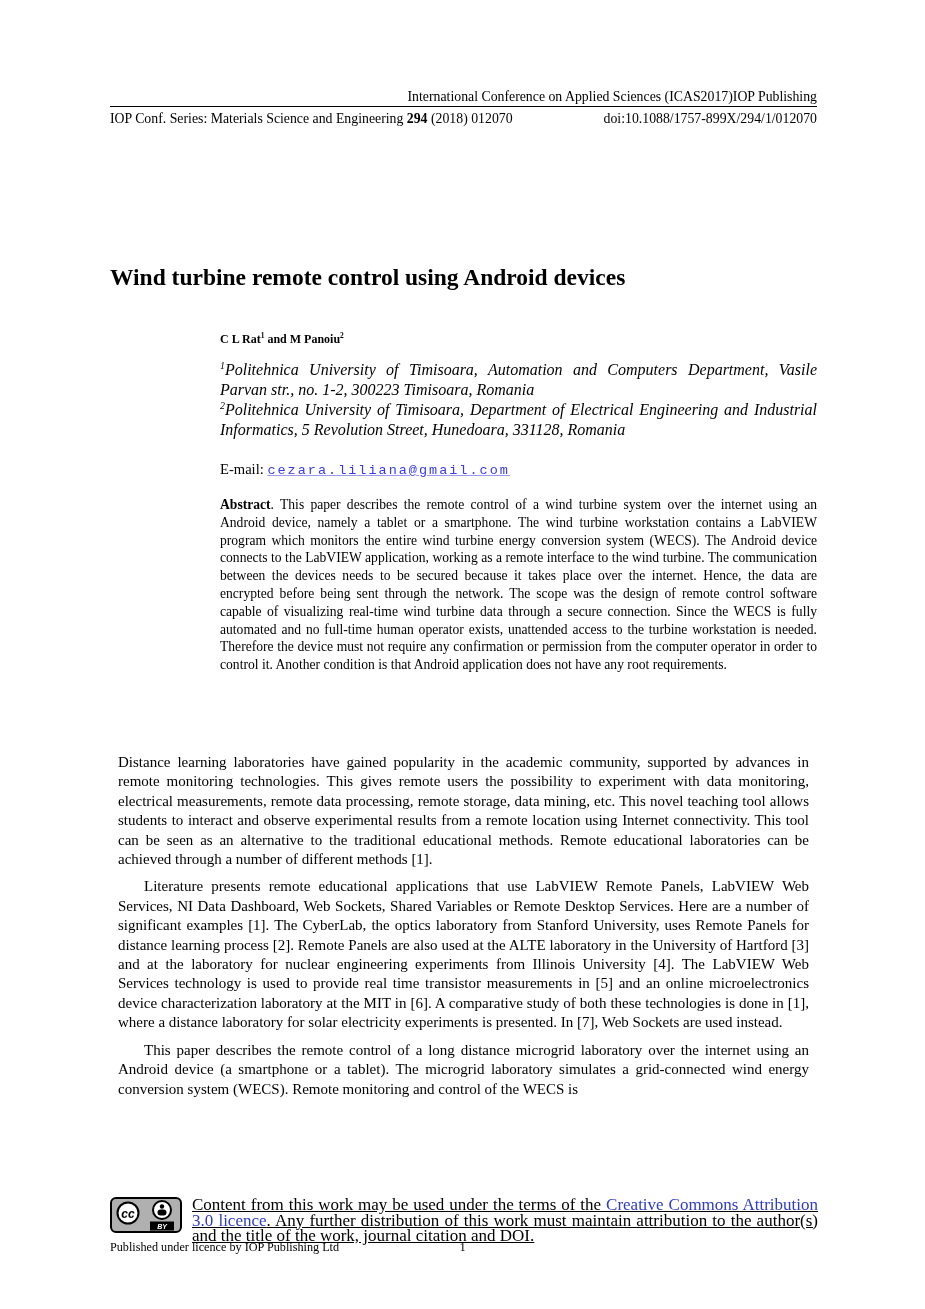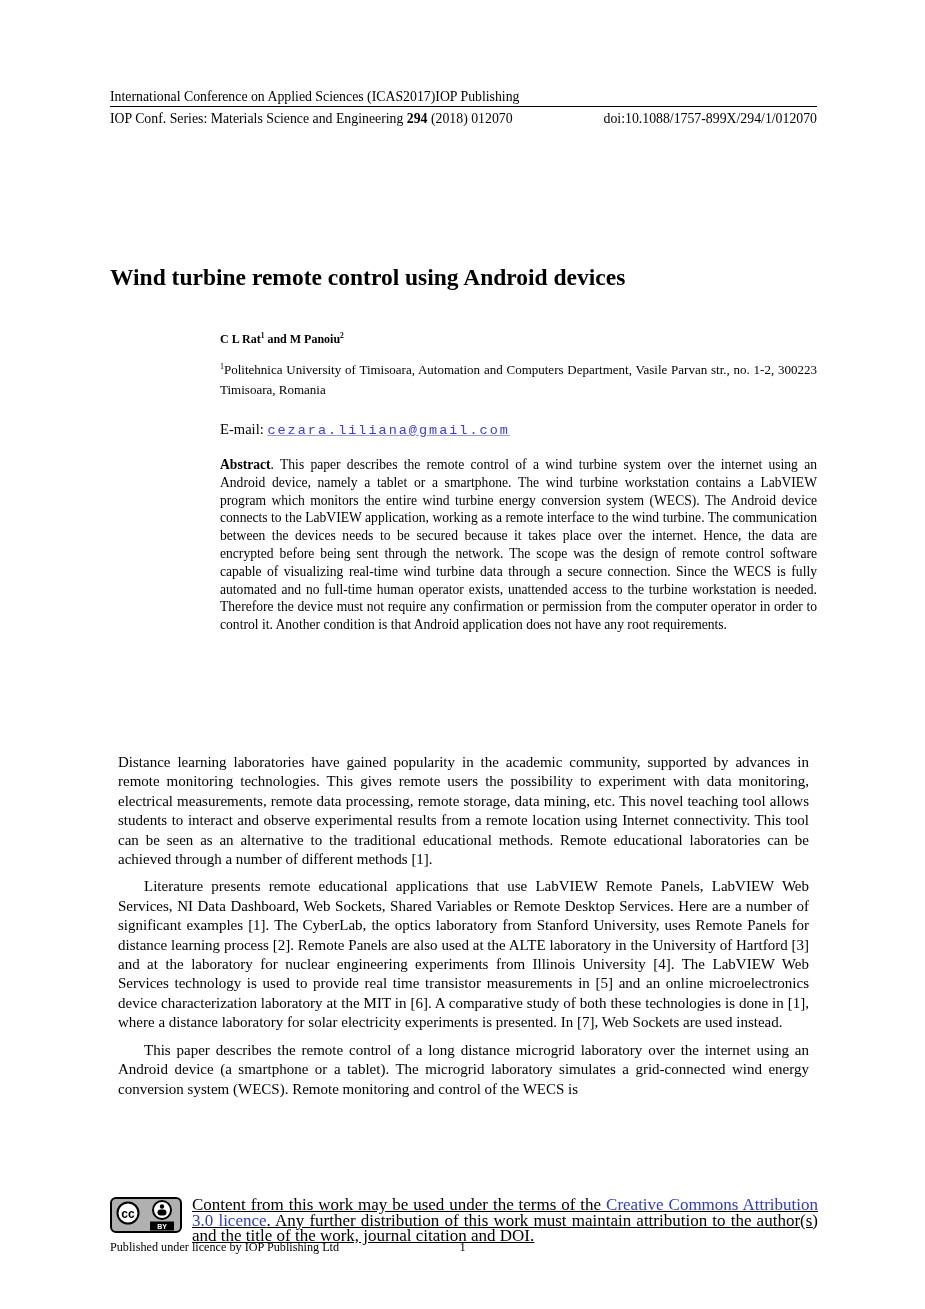--- a/index.html
+++ b/index.html
@@ -10,21 +10,21 @@
     height: 1309px;
     margin: 0 auto;
     background: #ffffff;
     font-family: "Liberation Serif", serif;
     color: #000;
     overflow: hidden;
   }
   
   .hdr-line1 {
     position: absolute; left: 110px; right: 108px; top: 88px;
-    display: flex; justify-content: flex-start;
+    display: flex; justify-content: flex-end;
     font-size: 13.8px; line-height: 17px;
   }
   .hdr-rule {
     position: absolute; left: 110px; right: 108px; top: 106px;
     border-top: 1.4px solid #000;
   }
   .hdr-line2 {
     position: absolute; left: 110px; right: 108px; top: 110px;
     display: flex; justify-content: space-between;
     font-size: 13.8px; line-height: 17px;
@@ -36,21 +36,21 @@
     position: absolute; left: 110px; top: 260px; width: 707px;
     font-size: 23.5px; font-weight: bold; line-height: 34px;
   }
   
   .front {
     position: absolute; left: 220px; top: 330px; width: 597px;
   }
   .authors { font-size: 12px; font-weight: bold; line-height: 18px; }
   sup { font-size: 0.62em; vertical-align: super; line-height: 0; }
   .affils { margin-top: 12px; }
-  .affil { font-size: 13px; line-height: 20px; text-align: justify; }
+  .affil { font-size: 16px; line-height: 20px; text-align: justify; font-style: italic; }
   .email-line { margin-top: 20px; font-size: 14.6px; line-height: 19px; }
   .email-link {
     font-family: "Liberation Mono", "DejaVu Sans Mono", monospace;
     font-size: 13.5px;
     letter-spacing: 2px;
     color: #3a3ae8;
     text-decoration: underline;
     text-decoration-color: #9a9af0;
     cursor: pointer;
   }
@@ -62,21 +62,21 @@
   
   .body-text {
     position: absolute; left: 110px; top: 745px; width: 707px;
     font-size: 15px; line-height: 19.4px; text-align: justify;
   }
   .sec-head { font-size: 15.5px; font-weight: bold; line-height: 20px; text-align: left; }
   .sec-num { margin-right: 9px; }
   .body-text p { margin: 8px; }
   .body-text p.indent { text-indent: 26px; }
   
-  .cc-badge { position: absolute; left: 110px; top: 1197px; width: 72px; height: 36px; }
+  .cc-badge { position: absolute; left: 110px; top: 1197px; width: 72px; height: 36px; font-style: italic; }
   .license {
     position: absolute; left: 192px; top: 1197px; width: 626px;
     font-size: 17px; line-height: 15.6px; text-align: justify; text-decoration: underline;
   }
   .license-link { color: #2d3bc8; cursor: pointer; }
   .published {
     position: absolute; left: 110px; top: 1240px;
     font-size: 12.2px; line-height: 15px; text-align: center;
   }
   .page-num {
@@ -99,20 +99,21 @@
     <span>doi:10.1088/1757-899X/294/1/012070</span>
   </div>
 
   <h1 class="title">Wind turbine remote control using Android devices</h1>
 
   <div class="front">
     <div class="authors"><span>C L Rat</span><sup>1</sup><span> and </span><span>M Panoiu</span><sup>2</sup></div>
 
     <div class="affils">
       <div class="affil"><sup>1</sup><span>Politehnica University of Timisoara, Automation and Computers Department, Vasile Parvan str., no. 1-2, 300223 Timisoara, Romania</span></div>
+      <div class="affil"><sup>2</sup><span>Politehnica University of Timisoara, Department of Electrical Engineering and Industrial Informatics, 5 Revolution Street, Hunedoara, 331128, Romania</span></div>
     </div>
 
     <div class="email-line"><span>E-mail: </span><span class="email-link">cezara.liliana@gmail.com</span></div>
 
     <div class="abstract"><span class="bold">Abstract</span><span>. This paper describes the remote control of a wind turbine system over the internet using an Android device, namely a tablet or a smartphone. The wind turbine workstation contains a LabVIEW program which monitors the entire wind turbine energy conversion system (WECS). The Android device connects to the LabVIEW application, working as a remote interface to the wind turbine. The communication between the devices needs to be secured because it takes place over the internet. Hence, the data are encrypted before being sent through the network. The scope was the design of remote control software capable of visualizing real-time wind turbine data through a secure connection. Since the WECS is fully automated and no full-time human operator exists, unattended access to the turbine workstation is needed. Therefore the device must not require any confirmation or permission from the computer operator in order to control it. Another condition is that Android application does not have any root requirements.</span></div>
   </div>
 
   <div class="body-text">
     <p>Distance learning laboratories have gained popularity in the academic community, supported by advances in remote monitoring technologies. This gives remote users the possibility to experiment with data monitoring, electrical measurements, remote data processing, remote storage, data mining, etc. This novel teaching tool allows students to interact and observe experimental results from a remote location using Internet connectivity. This tool can be seen as an alternative to the traditional educational methods. Remote educational laboratories can be achieved through a number of different methods [1].</p>
     <p class="indent">Literature presents remote educational applications that use LabVIEW Remote Panels, LabVIEW Web Services, NI Data Dashboard, Web Sockets, Shared Variables or Remote Desktop Services. Here are a number of significant examples [1]. The CyberLab, the optics laboratory from Stanford University, uses Remote Panels for distance learning process [2]. Remote Panels are also used at the ALTE laboratory in the University of Hartford [3] and at the laboratory for nuclear engineering experiments from Illinois University [4]. The LabVIEW Web Services technology is used to provide real time transistor measurements in [5] and an online microelectronics device characterization laboratory at the MIT in [6]. A comparative study of both these technologies is done in [1], where a distance laboratory for solar electricity experiments is presented. In [7], Web Sockets are used instead.</p>

